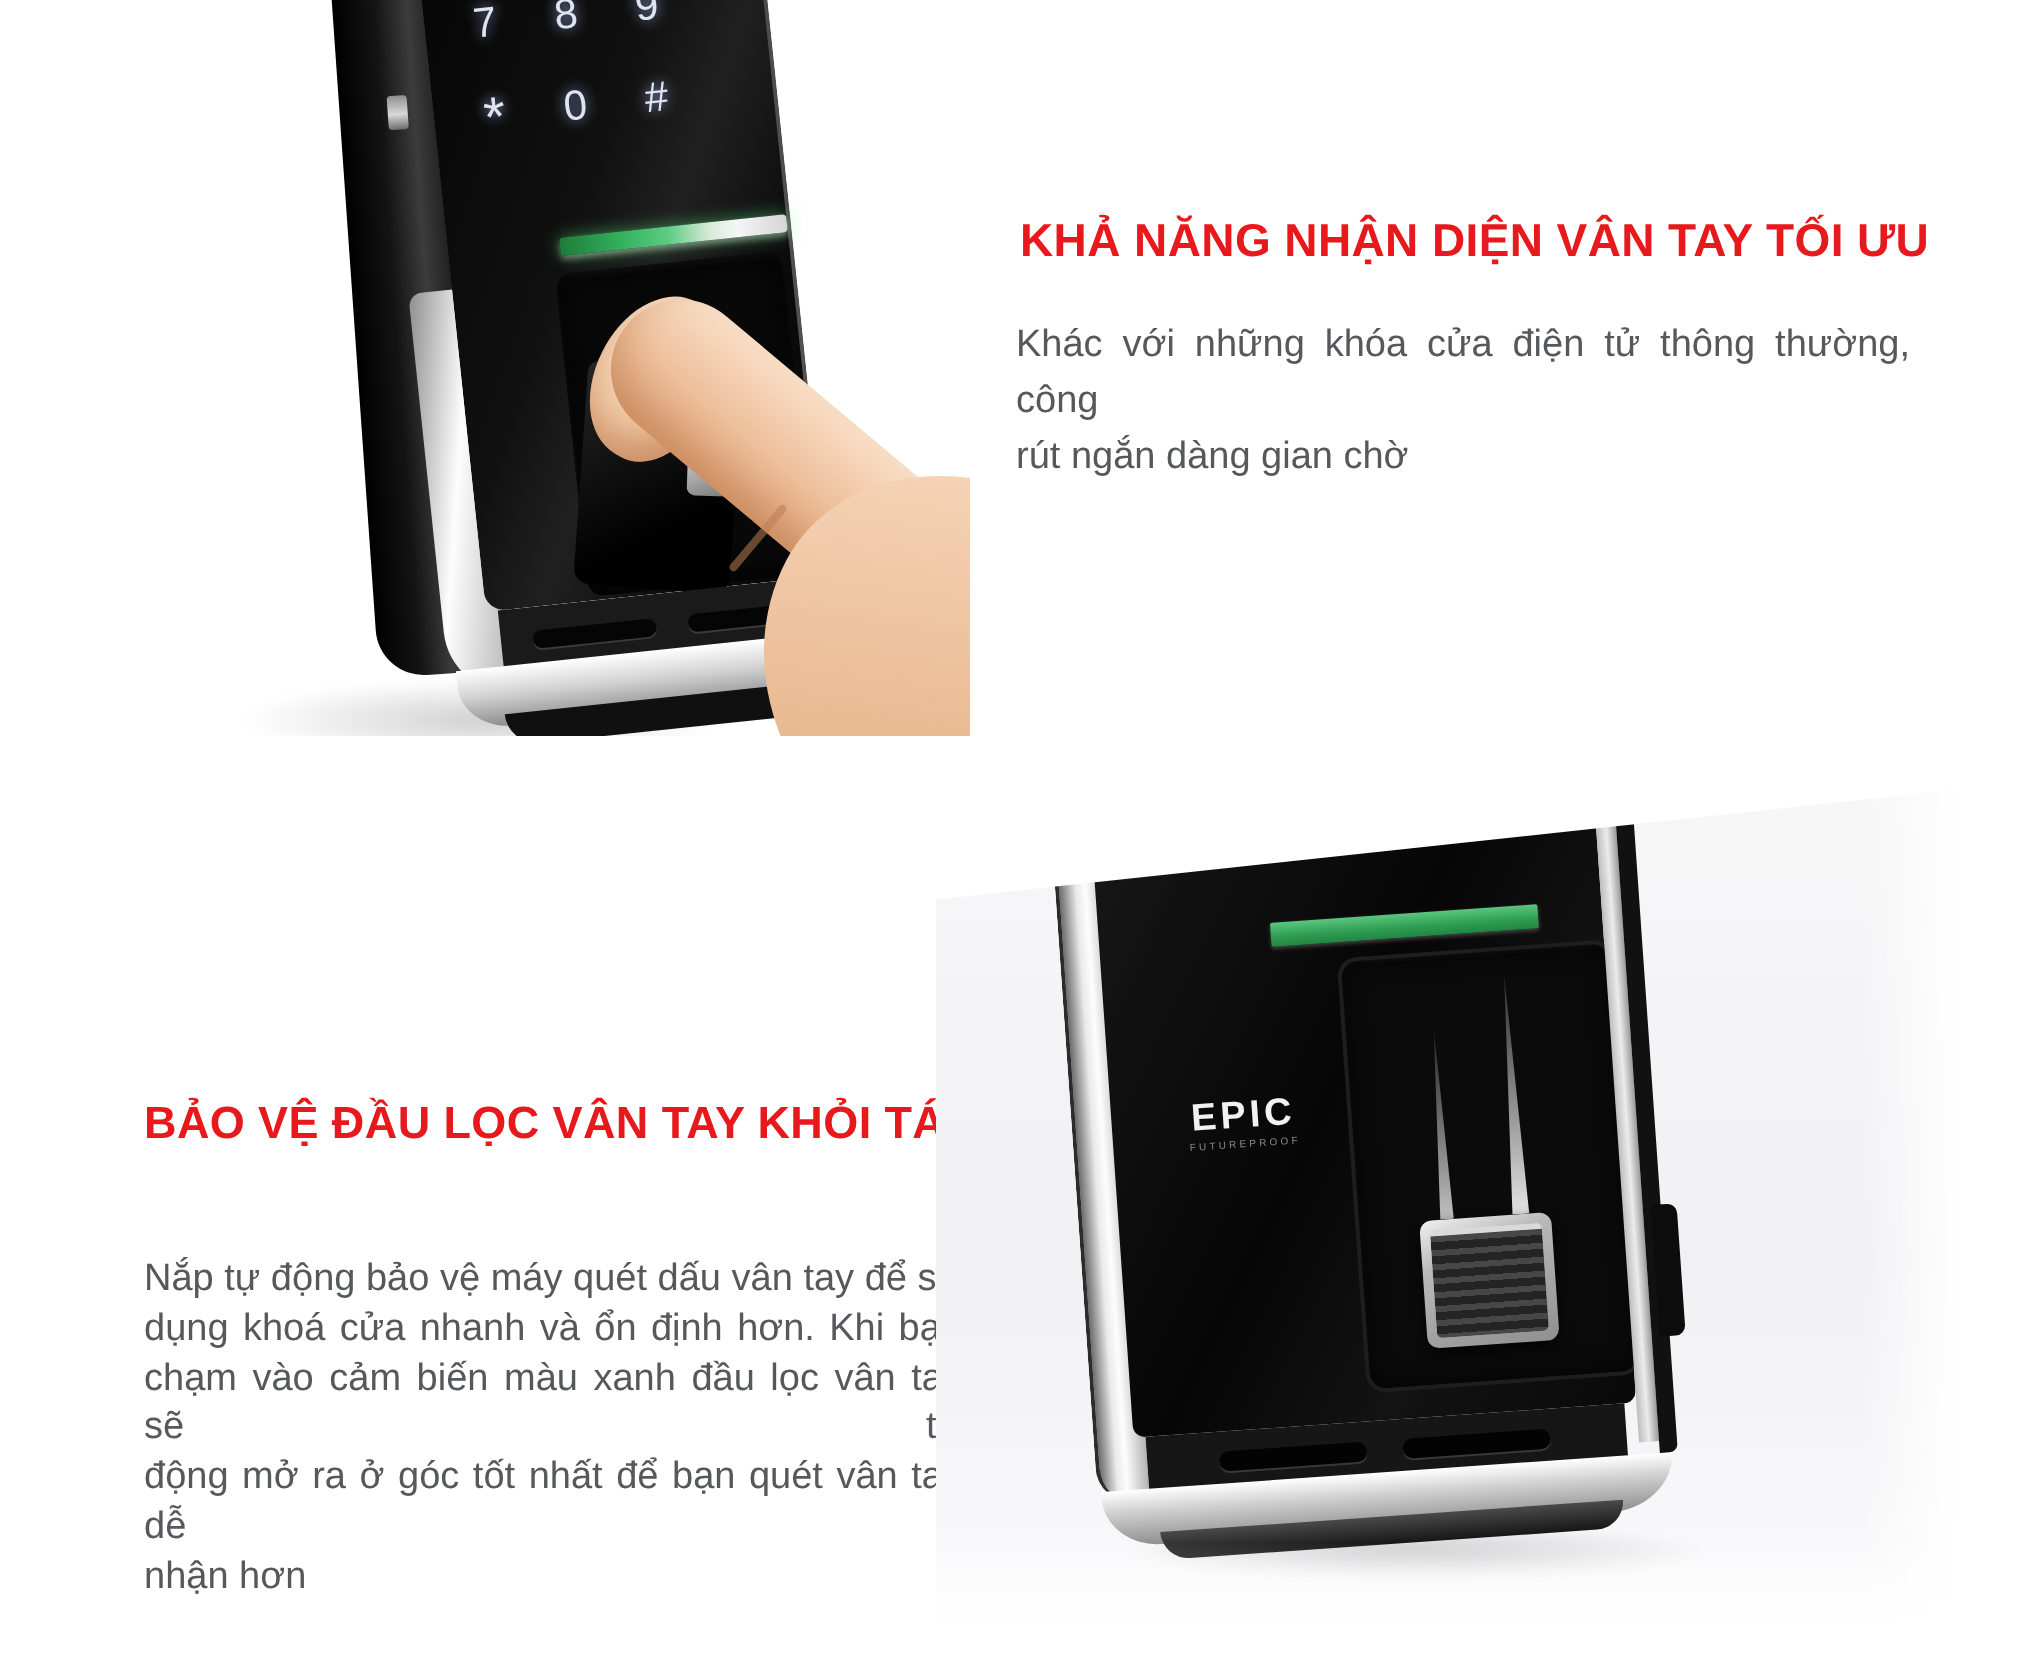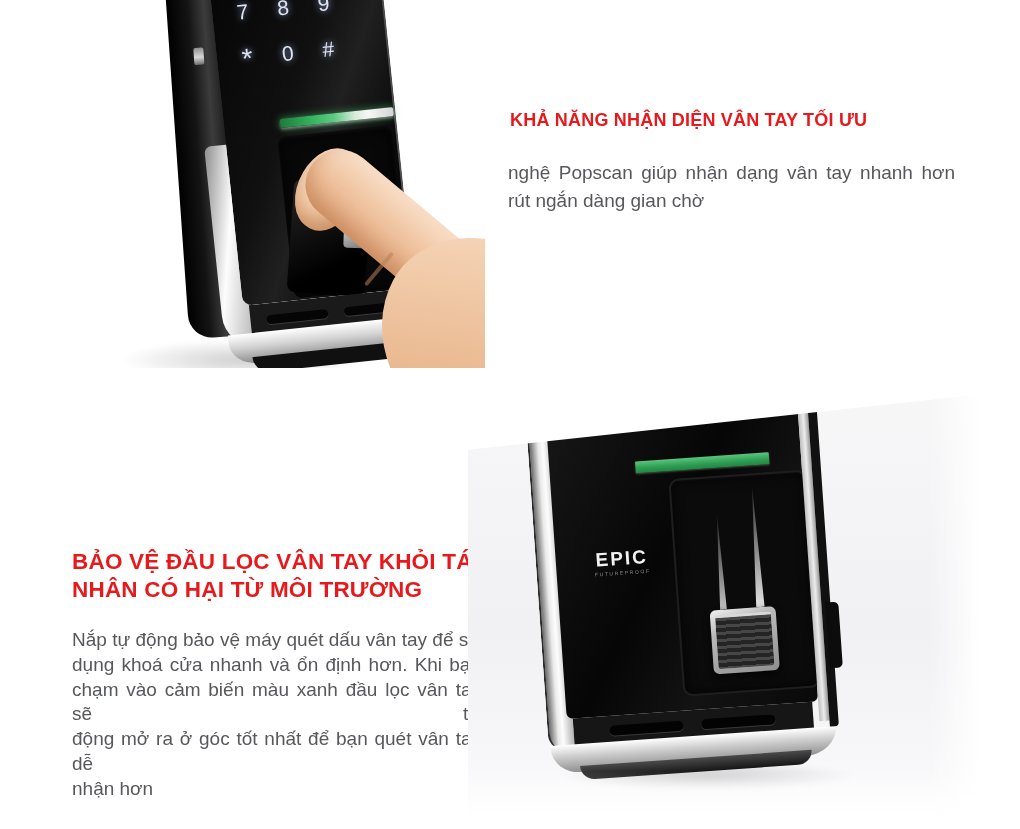--- a/index.html
+++ b/index.html
@@ -7,21 +7,21 @@
     position:relative;width:1020px;height:829px;background:#fff;overflow:hidden;
     font-family:"Liberation Sans","DejaVu Sans",sans-serif;
   }
   .abs{position:absolute;}
 
   
   .heading{
     color:var(--accent-red,#e8191c);font-weight:700;white-space:nowrap;
     letter-spacing:.2px;
   }
-  .h1{left:510px;top:106px;font-size:18px;line-height:28px;}
+  .h1{left:510px;top:106px;font-size:23px;line-height:28px;}
   .h2{left:72px;top:548px;font-size:22.5px;line-height:27.5px;}
   .para{color:var(--body-text,#57585b);}
   .p1{left:508px;top:159px;width:447px;font-size:19px;line-height:28px;}
   .p2{left:72px;top:628px;width:409px;font-size:19px;line-height:24.8px;}
   .jline{text-align:justify;text-align-last:justify;}
   .jline.last{text-align-last:left;}
 
   
   .photo-top{left:55px;top:0;width:430px;height:368px;overflow:hidden;}
   .t-shadow{left:55px;top:338px;width:260px;height:44px;
@@ -178,27 +178,26 @@
     </div>
 
     <div class="abs fingertip"></div>
     <div class="abs finger-body"></div>
     <div class="abs crease"></div>
     <div class="abs hand"></div>
   </div>
 
   <div class="abs heading h1">KHẢ NĂNG NHẬN DIỆN VÂN TAY TỐI ƯU</div>
   <div class="abs para p1">
-      <div class="jline">nghệ Popscan giúp nhận dạng vân tay nhanh hơn</div>
+      <div class="jline">Khác với những khóa cửa điện tử thông thường, công</div>
       <div class="jline last">rút ngắn dàng gian chờ</div>
     </div>
 
   <div class="abs heading h2">
     <div>BẢO VỆ ĐẦU LỌC VÂN TAY KHỎI TÁC</div>
-    <div>NHÂN CÓ HẠI TỪ MÔI TRƯỜNG</div>
   </div>
   <div class="abs para p2">
       <div class="jline">Nắp tự động bảo vệ máy quét dấu vân tay để sử</div>
       <div class="jline">dụng khoá cửa nhanh và ổn định hơn. Khi bạn</div>
       <div class="jline">chạm vào cảm biến màu xanh đầu lọc vân tay sẽ tự</div>
       <div class="jline">động mở ra ở góc tốt nhất để bạn quét vân tay dễ</div>
       <div class="jline last">nhận hơn</div>
     </div>
 
   <div class="abs photo-bottom">

